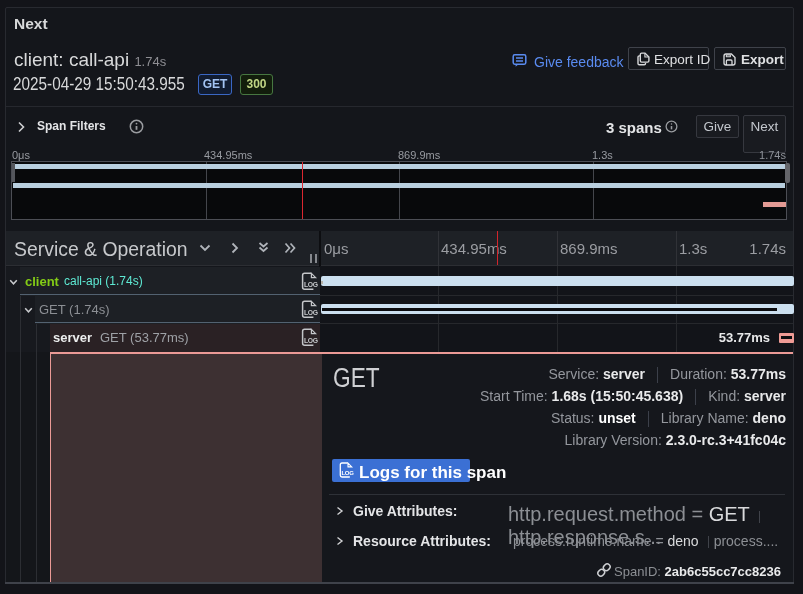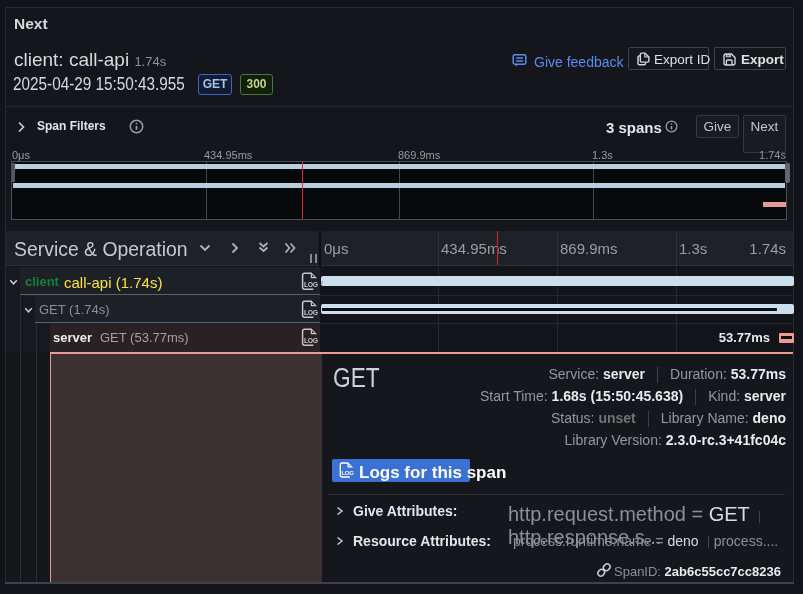--- a/index.html
+++ b/index.html
@@ -119,22 +119,22 @@
 <div class="abs" style="left:557px;top:266px;width:1px;height:86px;background:#26282c;"></div>
 <div class="abs" style="left:676px;top:266px;width:1px;height:86px;background:#26282c;"></div>
 
 <div class="abs" style="left:6px;top:267px;width:14px;height:29px;background:#17191e;"></div>
 <div class="abs" style="left:20px;top:267px;width:300px;height:29px;background:#1d2025;"></div>
 <div class="abs" style="left:20px;top:293.8px;width:300px;height:1.3px;background:rgba(160,190,220,0.42);"></div>
 <div class="abs" style="left:320px;top:295px;width:473px;height:1px;background:#26282c;"></div>
 <svg class="abs" style="left:9px;top:278.5px;" width="9" height="7" viewBox="0 0 9 7" fill="none" stroke="#c8cacd" stroke-width="1.5">
     <path d="M1.2 1.2 L4.5 4.8 L7.8 1.2"></path>
   </svg>
-<div class="abs" style="left:25px;top:274px;font-size:13px;font-weight:700;color:#15803d;">client</div>
-<div class="abs" style="left:64px;top:274px;font-size:15px;color:#fde047;">call-api (1.74s)</div>
+<div class="abs" style="left:25px;top:274px;font-size:13px;font-weight:700;color:#84cc16;">client</div>
+<div class="abs" style="left:64px;top:274px;font-size:12px;color:#5eead4;">call-api (1.74s)</div>
 <div class="abs" style="left:321px;top:276px;width:473px;height:10px;background:#cbdfef;border-radius:2px;"></div>
 <div class="abs" style="left:321px;top:280.5px;width:2px;height:3.5px;background:#b5b1a8;"></div>
 
 <div class="abs" style="left:6px;top:296px;width:29px;height:28px;background:#17191e;"></div>
 <div class="abs" style="left:35px;top:296px;width:285px;height:28px;background:#1d2025;"></div>
 <div class="abs" style="left:20px;top:296px;width:1px;height:28px;background:#2c2e33;"></div>
 <div class="abs" style="left:35px;top:322.2px;width:285px;height:1.3px;background:rgba(160,190,220,0.42);"></div>
 <div class="abs" style="left:320px;top:323px;width:473px;height:1px;background:#26282c;"></div>
 <svg class="abs" style="left:23.5px;top:306.5px;" width="9" height="7" viewBox="0 0 9 7" fill="none" stroke="#c8cacd" stroke-width="1.5">
     <path d="M1.2 1.2 L4.5 4.8 L7.8 1.2"></path>
@@ -174,21 +174,21 @@
 <div class="abs" style="left:36px;top:352px;width:1px;height:231px;background:#2c2e33;"></div>
 <div class="abs" style="left:50px;top:352px;width:743px;height:2px;background:#eb9a96;"></div>
 <div class="abs" style="left:50px;top:352px;width:1.4px;height:230px;background:#eb9a96;"></div>
 <div class="abs" style="left:51.4px;top:354px;width:270.6px;height:228px;background:#3d3032;"></div>
 <div class="abs" style="left:322px;top:354px;width:471px;height:228px;background:#15171c;"></div>
 
 <div class="abs" style="left:333px;top:365px;font-size:27px;line-height:1;color:#cfd0d3;transform:scaleX(0.84);transform-origin:0 0;">GET</div>
 
 <div class="abs" style="right:17px;top:366px;font-size:14px;color:#94979d;">Service: <b style="color:#e9eaeb;">server</b><span style="display:inline-block;width:1px;height:16px;background:#3c404a;margin:0 12px;vertical-align:-3.5px;"></span>Duration: <b style="color:#e9eaeb;">53.77ms</b></div>
 <div class="abs" style="right:17px;top:388px;font-size:14px;color:#94979d;">Start Time: <b style="color:#e9eaeb;">1.68s (15:50:45.638)</b><span style="display:inline-block;width:1px;height:16px;background:#3c404a;margin:0 12px;vertical-align:-3.5px;"></span>Kind: <b style="color:#e9eaeb;">server</b></div>
-<div class="abs" style="right:17px;top:410px;font-size:14px;color:#94979d;">Status: <b style="color:#737373;">unset</b><span style="display:inline-block;width:1px;height:16px;background:#3c404a;margin:0 12px;vertical-align:-3.5px;"></span>Library Name: <b style="color:#e9eaeb;">deno</b></div>
+<div class="abs" style="right:17px;top:410px;font-size:14px;color:#94979d;">Status: <b style="color:#ffffff;">unset</b><span style="display:inline-block;width:1px;height:16px;background:#3c404a;margin:0 12px;vertical-align:-3.5px;"></span>Library Name: <b style="color:#e9eaeb;">deno</b></div>
 <div class="abs" style="right:17px;top:432px;font-size:14px;color:#94979d;">Library Version: <b style="color:#e9eaeb;">2.3.0-rc.3+41fc04c</b></div>
 
 <div class="abs" style="left:332px;top:459px;width:138px;height:23px;background:#3b70d4;border-radius:2px;"></div>
 <svg class="abs" style="left:338px;top:462px;" width="16" height="17" viewBox="0 0 16 17" fill="none" stroke="#ffffff" stroke-width="1.3">
   <path d="M9.8 1 L4 1 Q2.3 1 2.3 2.7 L2.3 13.3 Q2.3 15 4 15 L11.8 15"></path>
   <path d="M10 1.2 L13.7 4.9 L10 4.9 Z" stroke-width="1.1"></path>
   <text x="3.6" y="12.8" font-size="6" font-weight="700" fill="#ffffff" stroke="none" font-family="Liberation Sans, sans-serif" letter-spacing="-0.4">LOG</text>
 </svg>
 <div class="abs" style="left:359px;top:463px;font-size:17px;font-weight:600;color:#ffffff;">Logs for this span</div>
 

